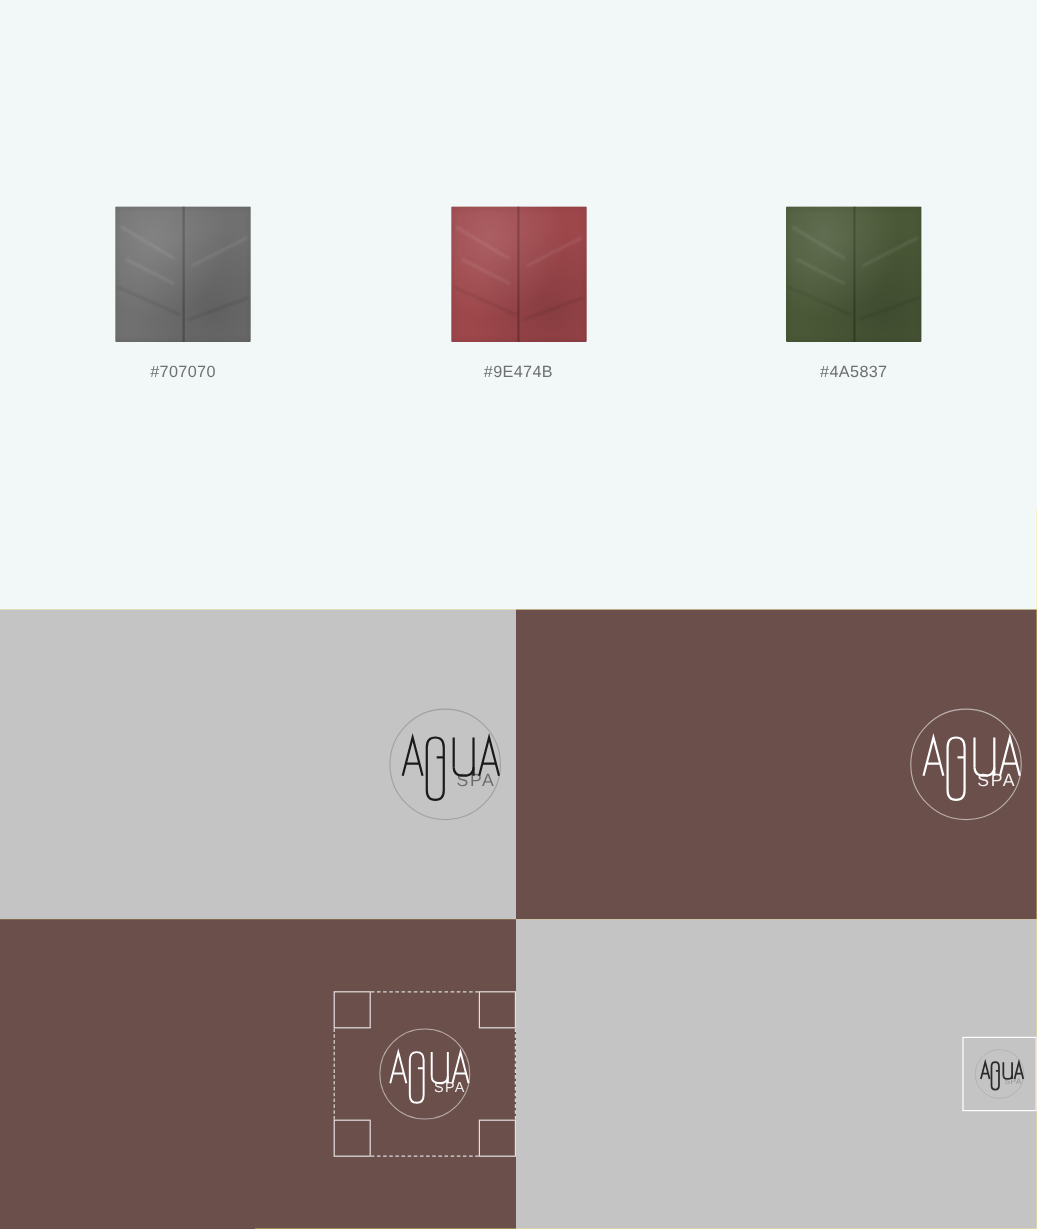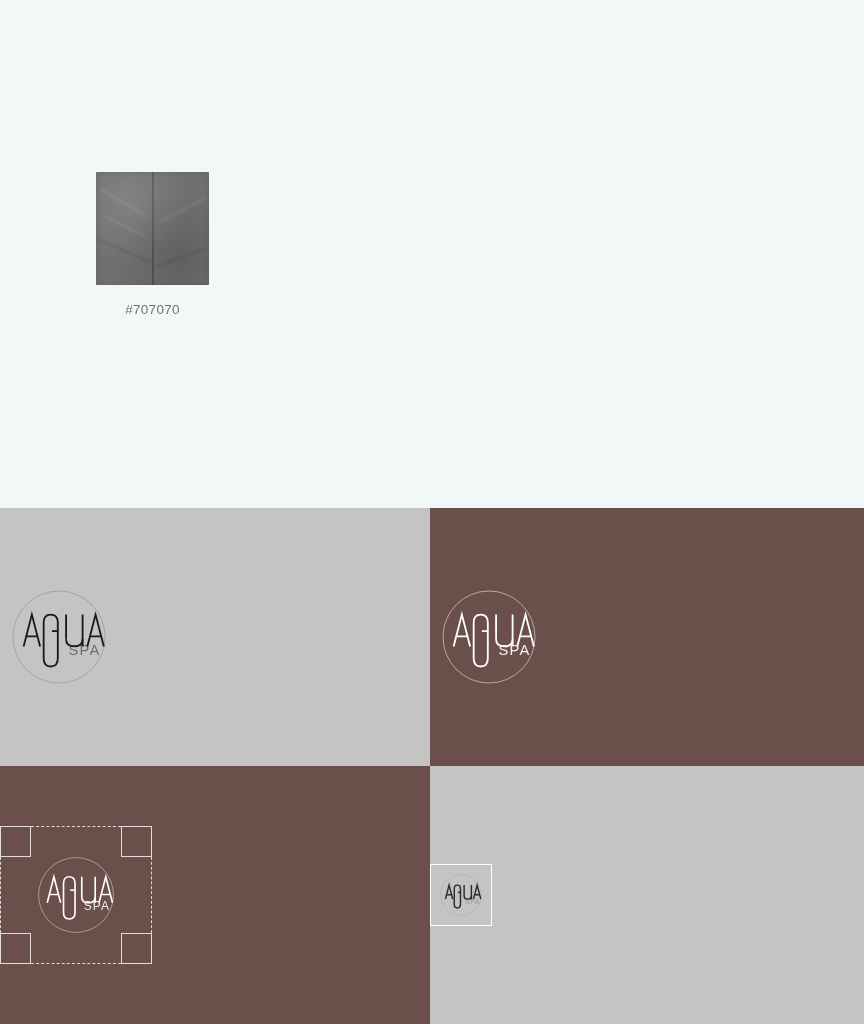--- a/index.html
+++ b/index.html
@@ -103,21 +103,21 @@
     position: absolute;
     left: 0; top: 508px;
     width: 864px;
     height: 516px;
   }
 
   .panel {
     position: absolute;
     display: flex;
     align-items: center;
-    justify-content: flex-start;
+    justify-content: flex-end;
     overflow: hidden;
   }
 
   #panel-gray-primary   { left: 0;     top: 0;     width: 430px; height: 258px; background: #C4C4C4; }
   #panel-brown-reverse  { left: 430px; top: 0;     width: 434px; height: 258px; background: #6A4F4B; }
   #panel-construction   { left: 0;     top: 258px; width: 430px; height: 258px; background: #6A4F4B; }
   #panel-minimum-size   { left: 430px; top: 258px; width: 434px; height: 258px; background: #C4C4C4; }
 
   
   .logo-mark { position: relative; }
@@ -188,22 +188,50 @@
           <div class="leaf-crease dark c4"></div>
           <div class="leaf-crease c5"></div>
           <div class="leaf-vein"></div>
           <div class="leaf-shade"></div>
           <div class="leaf-edge"></div>
         </div>
         <div class="swatch-label">#707070</div>
       </div>
 
 
-
-
+      <div class="swatch-cell">
+        <div class="swatch-chip">
+          <div class="leaf-base" style="background:#9E474B"></div>
+          <div class="leaf-crease c1"></div>
+          <div class="leaf-crease dark c2"></div>
+          <div class="leaf-crease c3"></div>
+          <div class="leaf-crease dark c4"></div>
+          <div class="leaf-crease c5"></div>
+          <div class="leaf-vein"></div>
+          <div class="leaf-shade"></div>
+          <div class="leaf-edge"></div>
+        </div>
+        <div class="swatch-label">#9E474B</div>
+      </div>
+
+
+      <div class="swatch-cell">
+        <div class="swatch-chip">
+          <div class="leaf-base" style="background:#4A5837"></div>
+          <div class="leaf-crease c1"></div>
+          <div class="leaf-crease dark c2"></div>
+          <div class="leaf-crease c3"></div>
+          <div class="leaf-crease dark c4"></div>
+          <div class="leaf-crease c5"></div>
+          <div class="leaf-vein"></div>
+          <div class="leaf-shade"></div>
+          <div class="leaf-edge"></div>
+        </div>
+        <div class="swatch-label">#4A5837</div>
+      </div>
 
     </div>
   </section>
 
   <section id="application-grid">
 
     <div class="panel" id="panel-gray-primary">
       <div class="logo-mark">
         <svg width="118" height="118" viewBox="0 0 200 200" role="img">
           <circle cx="100" cy="100" r="78" fill="none" stroke="#1A1A1A" stroke-opacity="0.20" stroke-width="1.6"></circle>

